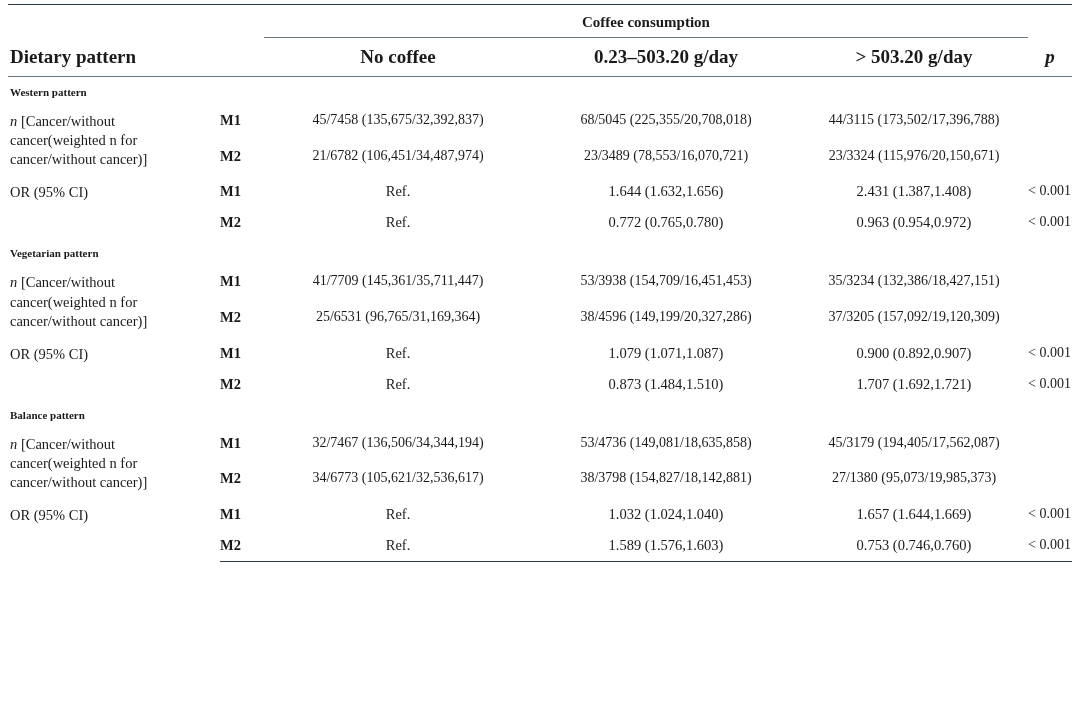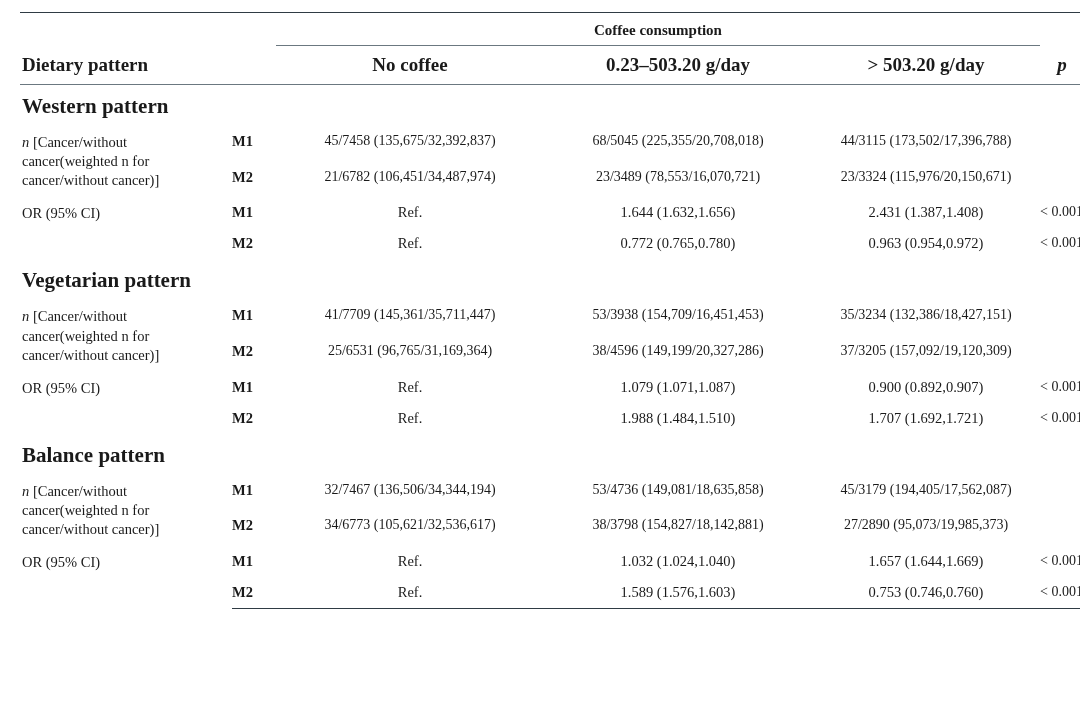--- a/index.html
+++ b/index.html
@@ -12,22 +12,21 @@
     height: 714px;
     font-family: "Liberation Serif", serif;
     color: #1a1a1a;
     -webkit-font-smoothing: antialiased;
   }
   .sheet {
     position: relative;
     width: 908px;
     height: 714px;
     box-sizing: border-box;
-    padding: 12px 8px;
-    margin-left: 12px;
+    padding: 4px 8px;
   }
   table.data {
     width: 1064px;
     border-collapse: collapse;
     table-layout: fixed;
     font-size: 14.5px;
   }
   
   col.c-label   { width: 212px; }
   col.c-model   { width: 44px; }
@@ -70,21 +69,21 @@
     text-align: left;
     vertical-align: bottom;
     padding-left: 2px;
   }
   .colhead.p {
     font-style: italic;
   }
   .section-label {
     font-weight: bold;
     padding: 9px 0 7px 2px;
-    font-size: 21px;
+    font-size: 11px;
   }
   .rowlabel {
     padding: 7px 8px 7px 2px;
     line-height: 1.32;
     font-size: 14.5px;
   }
   .rowlabel .it {
     font-style: italic;
   }
   .model {
@@ -206,21 +205,21 @@
       <td class="rowlabel" rowspan="2">OR (95% CI)</td>
       <td class="model">M1</td>
       <td class="val">Ref.</td>
       <td class="val">1.079 (1.071,1.087)</td>
       <td class="val">0.900 (0.892,0.907)</td>
       <td class="pval">&lt; 0.001</td>
     </tr>
     <tr>
       <td class="model">M2</td>
       <td class="val">Ref.</td>
-      <td class="val">1.988 (1.484,1.510)</td>
+      <td class="val">0.873 (1.484,1.510)</td>
       <td class="val">1.707 (1.692,1.721)</td>
       <td class="pval">&lt; 0.001</td>
     </tr>
 
     <tr>
       <td class="section-label" colspan="6">Balance pattern</td>
     </tr>
     <tr>
       <td class="rowlabel" rowspan="2">
         <span class="it">n</span><span> [Cancer/without cancer(weighted n for cancer/without cancer)]</span>
@@ -228,21 +227,21 @@
       <td class="model">M1</td>
       <td class="val small">32/7467 (136,506/34,344,194)</td>
       <td class="val small">53/4736 (149,081/18,635,858)</td>
       <td class="val small">45/3179 (194,405/17,562,087)</td>
       <td class="pval"></td>
     </tr>
     <tr>
       <td class="model">M2</td>
       <td class="val small">34/6773 (105,621/32,536,617)</td>
       <td class="val small">38/3798 (154,827/18,142,881)</td>
-      <td class="val small">27/2890 (95,073/19,985,373)</td>
+      <td class="val small">27/1380 (95,073/19,985,373)</td>
       <td class="pval"></td>
     </tr>
     <tr>
       <td class="rowlabel" rowspan="2">OR (95% CI)</td>
       <td class="model">M1</td>
       <td class="val">Ref.</td>
       <td class="val">1.032 (1.024,1.040)</td>
       <td class="val">1.657 (1.644,1.669)</td>
       <td class="pval">&lt; 0.001</td>
     </tr>

